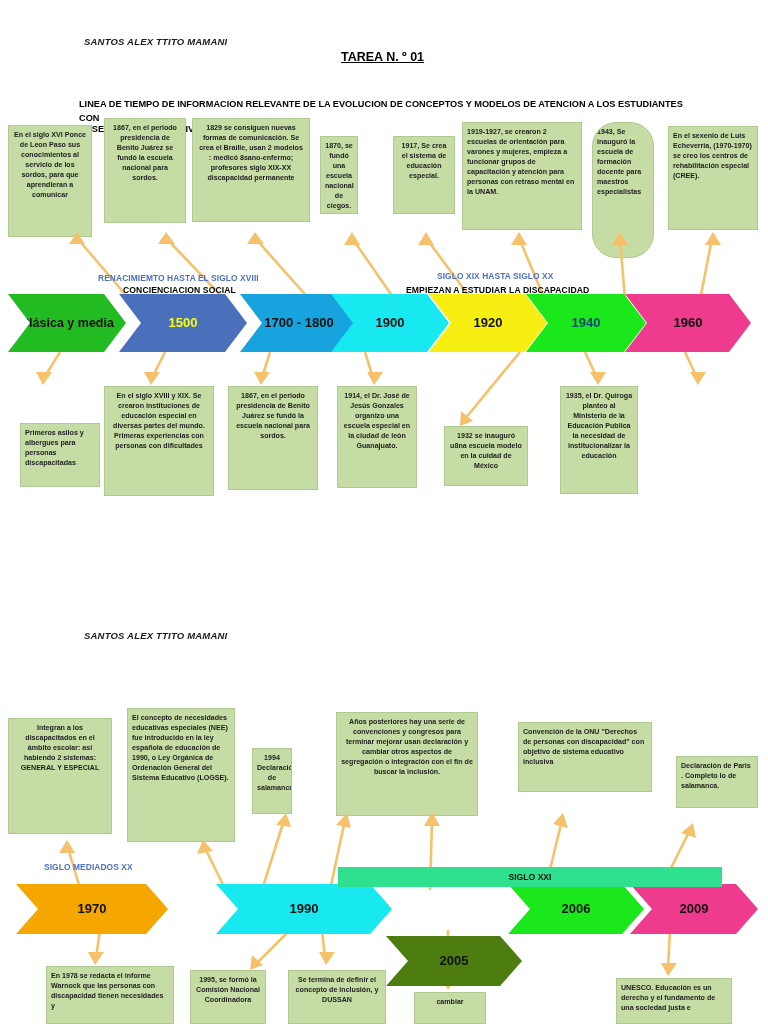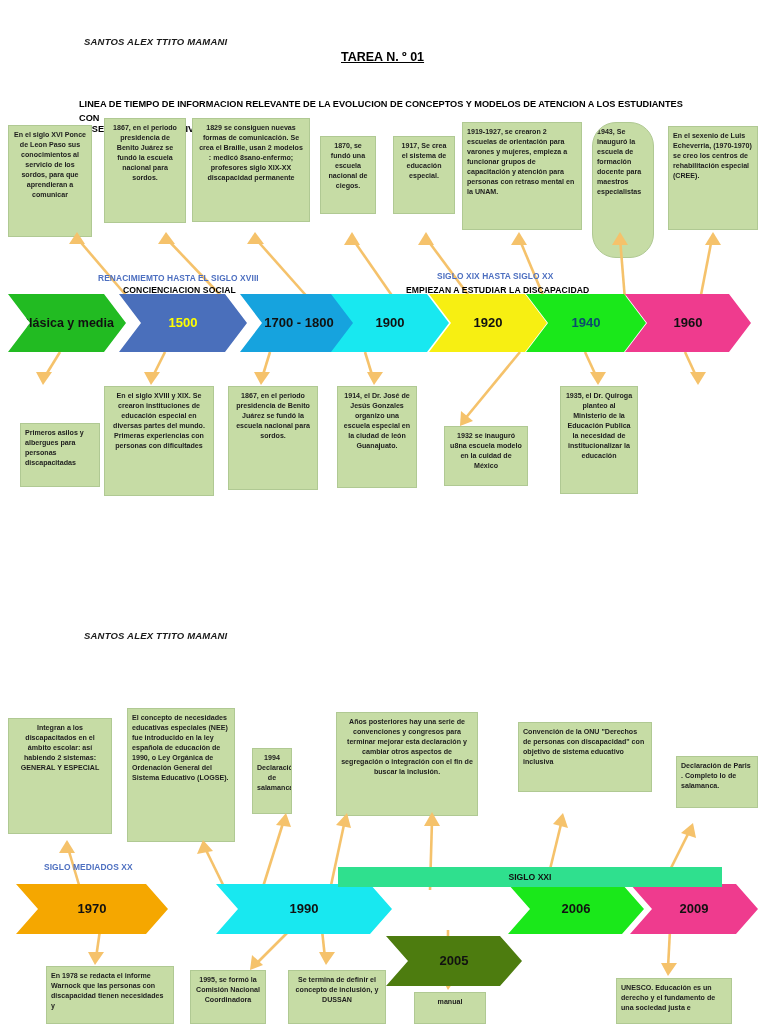--- a/index.html
+++ b/index.html
@@ -156,21 +156,21 @@
       <line x1="585" y1="352" x2="597" y2="378"></line>
       <polygon points="598,385 590,372 606,372"></polygon>
       <line x1="685" y1="352" x2="697" y2="378"></line>
       <polygon points="698,385 690,372 706,372"></polygon>
     </g>
   </svg>
 
   <div class="nbox center" style="left:8px;  top:125px; width:84px;  height:112px;">En el siglo XVI Ponce de Leon Paso sus conocimientos al servicio de los sordos, para que aprendieran a comunicar</div>
   <div class="nbox center" style="left:104px; top:118px; width:82px;  height:105px;">1867, en el periodo presidencia de Benito Juárez se fundó la escuela nacional para sordos.</div>
   <div class="nbox center" style="left:192px; top:118px; width:118px; height:104px;">1829 se consiguen nuevas formas de comunicación. Se crea el Braille, usan 2 modelos : medicó 8sano-enfermo; profesores siglo XIX-XX discapacidad permanente</div>
-  <div class="nbox center" style="left:320px; top:136px; width:56px;  height:78px;">1870, se fundó una escuela nacional de ciegos.</div>
+  <div class="nbox center" style="left:320px; top:136px; width:38px;  height:78px;">1870, se fundó una escuela nacional de ciegos.</div>
   <div class="nbox center" style="left:393px; top:136px; width:62px;  height:78px;">1917, Se crea el sistema de educación especial.</div>
   <div class="nbox left" style="left:462px; top:122px; width:120px; height:108px;">1919-1927, se crearon 2 escuelas de orientación para varones y mujeres, empieza a funcionar grupos de capacitación y atención para personas con retraso mental en la UNAM.</div>
   <div class="nbox left" style="left:592px; top:122px; width:62px;  height:136px;border-radius:24px;">1943, Se inauguró la escuela de formación docente para maestros especialistas</div>
   <div class="nbox left" style="left:668px; top:126px; width:90px;  height:104px;">En el sexenio de Luis Echeverria, (1970-1970) se creo los centros de rehabilitación especial (CREE).</div>
 
   <div class="era-blue" style="left:98px;  top:273px;">RENACIMIEMTO HASTA EL SIGLO XVIII</div>
   <div class="era-black" style="left:123px; top:285px;">CONCIENCIACION SOCIAL</div>
   <div class="era-blue" style="left:437px; top:271px;">SIGLO XIX HASTA SIGLO XX</div>
   <div class="era-black" style="left:406px; top:285px;">EMPIEZAN A ESTUDIAR LA DISCAPACIDAD</div>
 
@@ -234,21 +234,21 @@
       <line x1="448" y1="930" x2="448" y2="982"></line>
       <polygon points="448,990 441,977 457,977"></polygon>
       <line x1="670" y1="930" x2="668" y2="968"></line>
       <polygon points="668,976 661,963 677,963"></polygon>
     </g>
   </svg>
 
   <div class="nbox center" style="left:8px;   top:718px; width:104px; height:116px;">Integran a los discapacitados en el ámbito escolar: así habiendo 2 sistemas: GENERAL Y ESPECIAL</div>
   <div class="nbox left" style="left:127px; top:708px; width:108px; height:134px;">El concepto de necesidades educativas especiales (NEE) fue introducido en la ley española de educación de 1990, o Ley Orgánica de Ordenación General del Sistema Educativo (LOGSE).</div>
   <div class="nbox center" style="left:252px; top:748px; width:40px;  height:66px;">1994 Declaración de salamanca</div>
-  <div class="nbox center" style="left:336px; top:712px; width:142px; height:104px;">Años posteriores hay una serie de convenciones y congresos para terminar mejorar esta declaración y cambiar otros aspectos de segregación o integración con el fin de buscar la inclusión.</div>
+  <div class="nbox center" style="left:336px; top:712px; width:142px; height:104px;">Años posteriores hay una serie de convenciones y congresos para terminar mejorar usan declaración y cambiar otros aspectos de segregación o integración con el fin de buscar la inclusión.</div>
   <div class="nbox left" style="left:518px; top:722px; width:134px; height:70px;">Convención de la ONU "Derechos de personas con discapacidad" con objetivo de sistema educativo inclusiva</div>
   <div class="nbox left" style="left:676px; top:756px; width:82px;  height:52px;">Declaración de Paris . Completo lo de salamanca.</div>
 
   <div class="era-blue" style="left:44px; top:862px;">SIGLO MEDIADOS XX</div>
   <div class="siglo-bar" style="left:302px; top:867px; width:384px; height:20px;margin-left:36px;">
     <span>SIGLO XXI</span>
   </div>
 
   <div class="chev first" style="left:16px;  top:884px; width:152px; height:50px; background:#f5a700; color:#111;">
     <span>1970</span>
@@ -262,16 +262,16 @@
   <div class="chev" style="left:508px; top:884px; width:136px; height:50px; background:#1ae81a; color:#111;">
     <span>2006</span>
   </div>
   <div class="chev" style="left:630px; top:884px; width:128px; height:50px; background:#ef3b8e; color:#111;">
     <span>2009</span>
   </div>
 
   <div class="nbox left" style="left:46px;  top:966px; width:128px; height:58px;">En 1978 se redacta el informe Warnock que las personas con discapacidad tienen necesidades y</div>
   <div class="nbox center" style="left:190px; top:970px; width:76px;  height:54px;">1995, se formó la Comisión Nacional Coordinadora</div>
   <div class="nbox center" style="left:288px; top:970px; width:98px;  height:54px;">Se termina de definir el concepto de inclusión, y DUSSAN</div>
-  <div class="nbox center" style="left:414px; top:992px; width:72px;  height:32px;">manual</div>
+  <div class="nbox center" style="left:414px; top:992px; width:72px;  height:32px;">cambiar</div>
   <div class="nbox left" style="left:616px; top:978px; width:116px; height:46px;">UNESCO. Educación es un derecho y el fundamento de una sociedad justa e</div>
 
 </div>
 
 </body></html>

